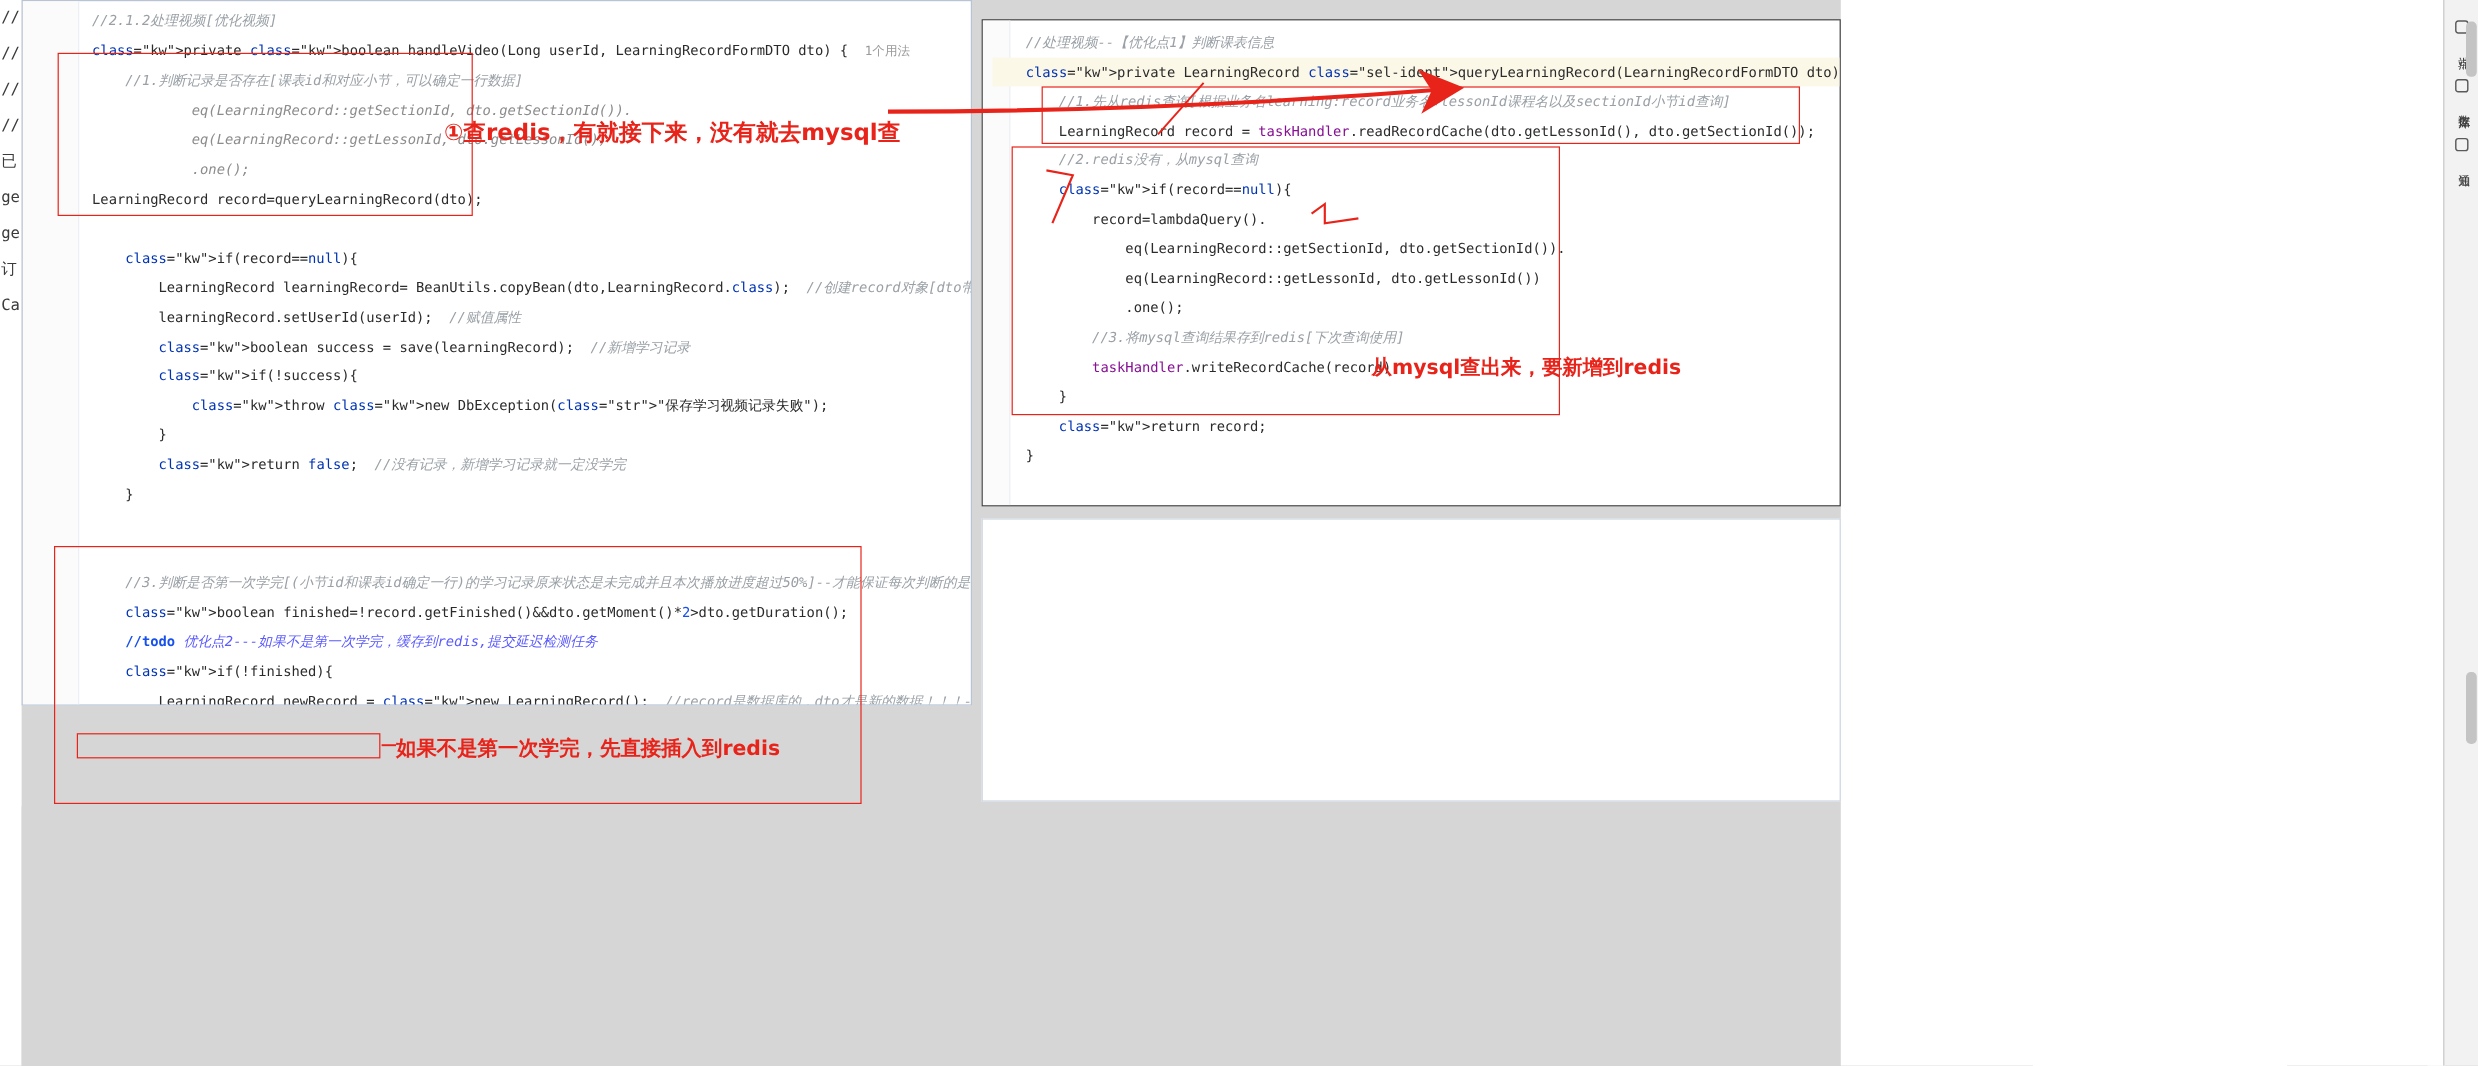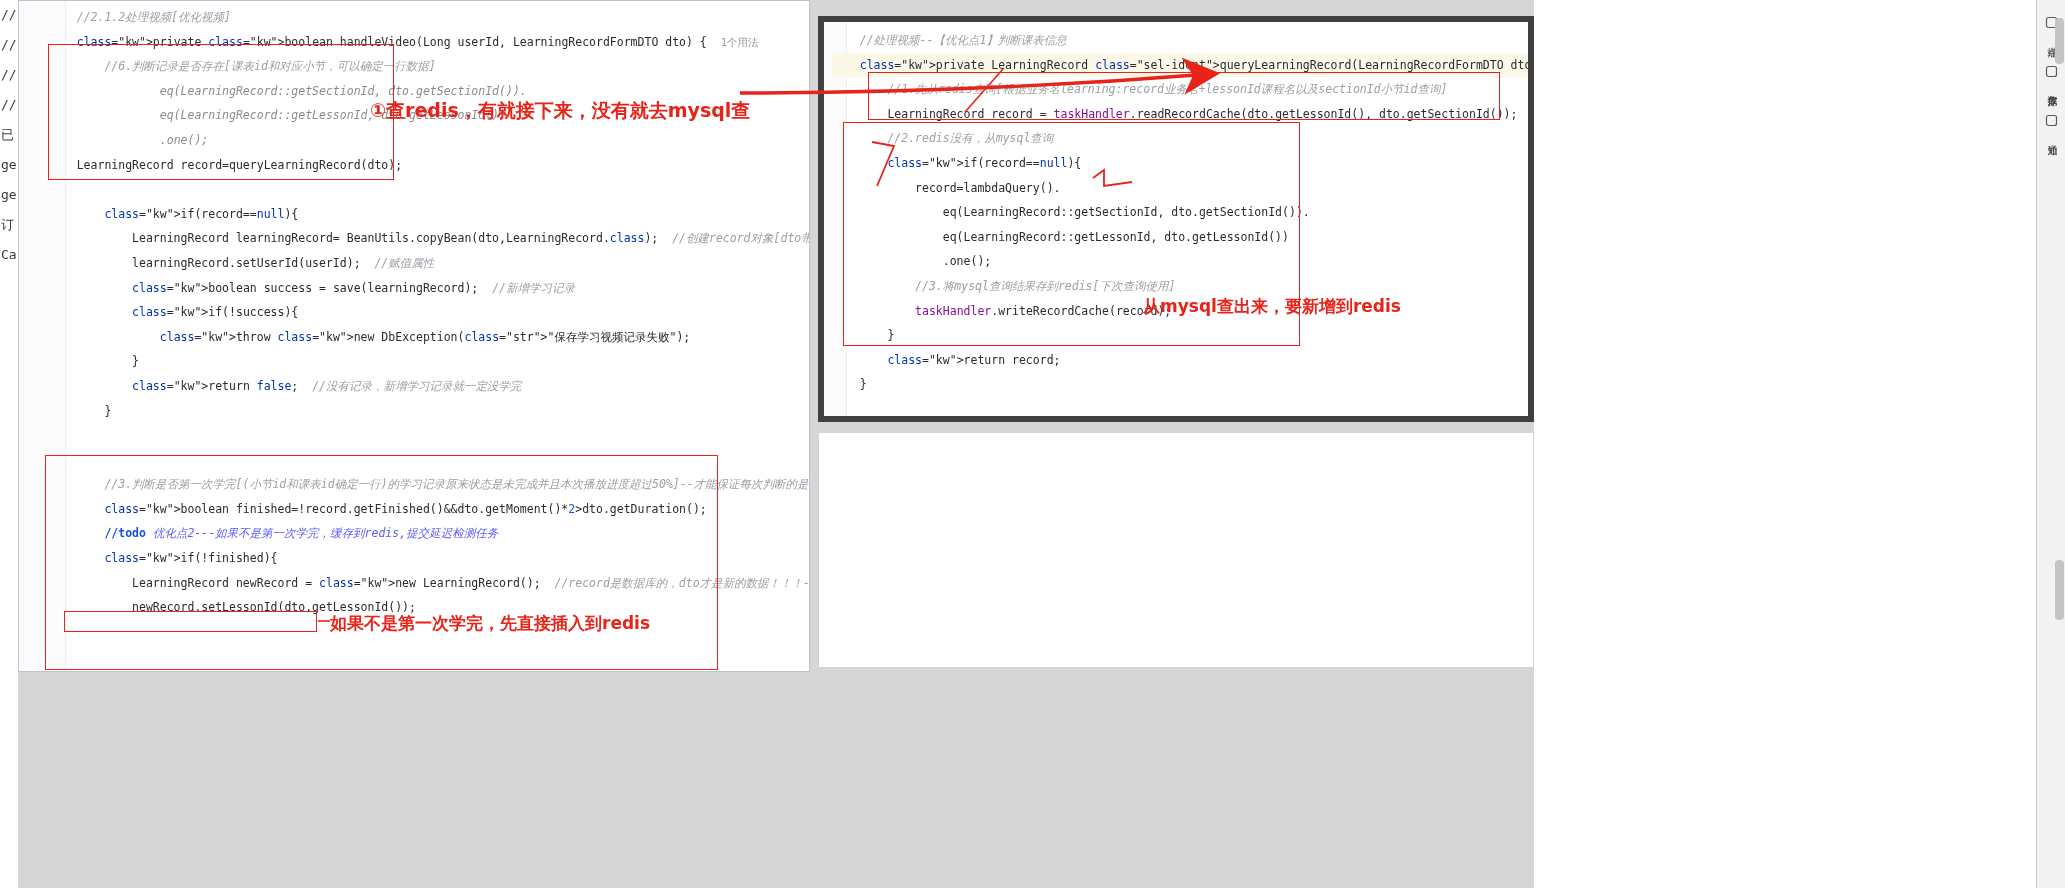--- a/index.html
+++ b/index.html
@@ -10,32 +10,32 @@
     overflow:hidden;position:relative;
   }
   
   .bg-strip-left{position:absolute;left:0;top:0;width:18px;height:888px;background:#ffffff;}
   .bg-left-text{position:absolute;left:0;top:0;width:18px;height:888px;color:#3b3b3b;
     font-size:13px;line-height:30px;overflow:hidden;white-space:nowrap;}
   .bg-left-text div{padding-left:1px;}
 
   
   .panel-left{
-    position:absolute;left:18px;top:0;width:792px;height:672px;
+    position:absolute;left:18px;top:0;width:792px;height:588px;
     background:#ffffff;border:1px solid #b8c4d4;box-sizing:border-box;
     overflow:hidden;
   }
   .gutter{position:absolute;left:0;top:0;width:46px;height:100%;background:#fbfbfb;
      border-right:1px solid #eceff3;}
   .code-left{position:absolute;left:30px;top:4px;right:0;}
 
   
   .panel-right{
     position:absolute;left:818px;top:16px;width:716px;height:406px;
-    background:#ffffff;border:6px solid #404040;box-sizing:border-box;overflow:hidden;
+    background:#ffffff;border:1px solid #404040;box-sizing:border-box;overflow:hidden;
   }
   .panel-right .gutter{width:22px;}
   .code-right{position:absolute;left:8px;top:6px;right:0;}
 
   
   .panel-right-lower{
     position:absolute;left:818px;top:432px;width:716px;height:236px;
     background:#ffffff;border:1px solid #cdd5e0;box-sizing:border-box;
   }
 
@@ -100,21 +100,21 @@
   </div>
 
 <div class="right-white"></div>
 <div class="gray-bot"></div>
 
 <div class="panel-left">
   <div class="gutter"></div>
   <div class="code-left" id="left-code">
       <div class="ln">    <span class="cm">//2.1.2处理视频[优化视频]</span></div>
       <div class="ln">    <span <span="" class="kw">class</span>="kw"&gt;private <span <span="" class="kw">class</span>="kw"&gt;boolean handleVideo(Long userId, LearningRecordFormDTO dto) {  <span class="usage">1个用法</span></div>
-      <div class="ln">        <span class="cm">//6.判断记录是否存在[课表id和对应小节，可以确定一行数据]</span></div>
+      <div class="ln">        <span class="cm">//1.判断记录是否存在[课表id和对应小节，可以确定一行数据]</span></div>
       <div class="ln">                <span class="cm-dark">eq(LearningRecord::getSectionId, dto.getSectionId()).</span></div>
       <div class="ln">                <span class="cm-dark">eq(LearningRecord::getLessonId, dto.getLessonId())</span></div>
       <div class="ln">                <span class="cm-dark">.one();</span></div>
       <div class="ln">    LearningRecord record=queryLearningRecord(dto);</div>
       <div class="ln">&nbsp;</div>
       <div class="ln">        <span <span="" class="kw">class</span>="kw"&gt;if(record==<span class="kw">null</span>){</div>
       <div class="ln">            LearningRecord learningRecord= BeanUtils.copyBean(dto,LearningRecord.<span class="kw">class</span>);  <span class="cm">//创建record对象[dto带了一部分]</span></div>
       <div class="ln">            learningRecord.setUserId(userId);  <span class="cm">//赋值属性</span></div>
       <div class="ln">            <span <span="" class="kw">class</span>="kw"&gt;boolean success = save(learningRecord);  <span class="cm">//新增学习记录</span></div>
       <div class="ln">            <span <span="" class="kw">class</span>="kw"&gt;if(!success){</div>

